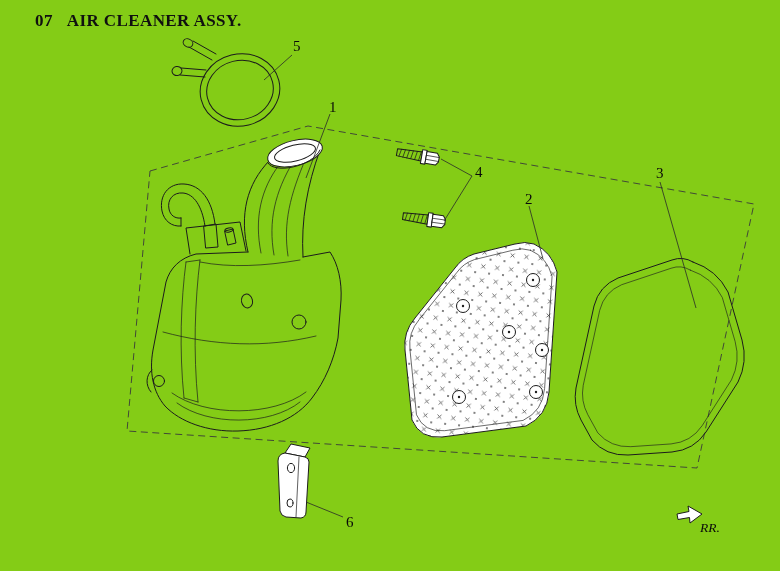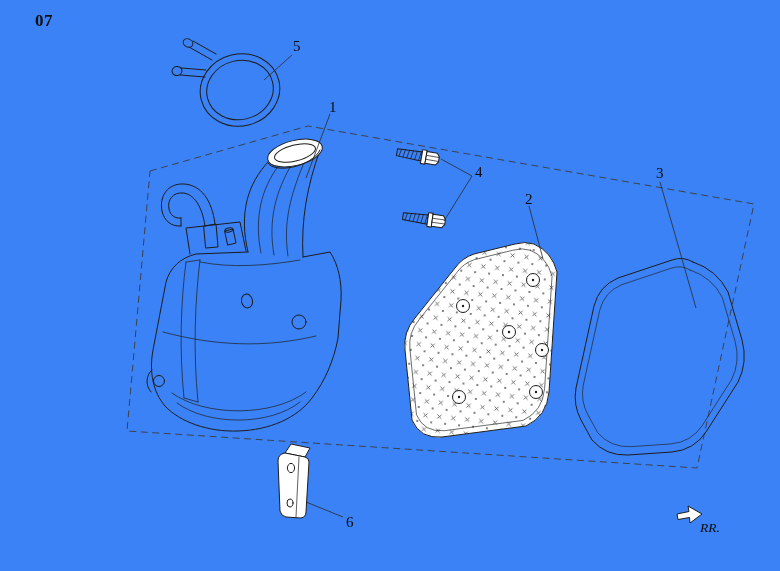--- a/index.html
+++ b/index.html
@@ -1,17 +1,17 @@
 <!DOCTYPE html>
 <html><head>
 <meta charset="utf-8">
 <style>
   html, body { margin:0; padding:0; background:#fff; }
   .stage {
-    position:relative; width:780px; height:571px; background:#3b82f6;
+    position:relative; width:780px; height:571px; background:#84cc16;
     font-family:"Liberation Serif", serif; overflow:hidden;
   }
   header.page-header {
     position:absolute; top:11px; left:35px;
     display:flex; gap:14px; align-items:baseline;
     font-weight:bold; font-size:17px; color:#101010; letter-spacing:.4px;
     white-space:nowrap;
   }
   svg.diagram { position:absolute; left:0; top:0; }
   .s  { fill:none; stroke:#1c1c1c; stroke-width:1; stroke-linecap:round; stroke-linejoin:round; }
@@ -22,20 +22,21 @@
   .num { font-family:"Liberation Serif", serif; font-size:15px; fill:#0a0a0a; }
   .rr  { font-family:"Liberation Serif", serif; font-size:13.5px; font-style:italic; fill:#0a0a0a; }
 </style>
 </head>
 <body>
 
 <div class="stage">
 
   <header class="page-header">
     <span>07</span>
+    <span>AIR CLEANER ASSY.</span>
   </header>
 
   <svg class="diagram" width="780" height="571" viewBox="0 0 780 571" xmlns="http://www.w3.org/2000/svg">
 
     <defs>
       <pattern id="xpat" width="14" height="14" patternUnits="userSpaceOnUse" patternTransform="rotate(6)">
         <rect width="14" height="14" fill="#ffffff"></rect>
         <path d="M2.5,2.5 L6.5,6.5 M6.5,2.5 L2.5,6.5" stroke="#464646" stroke-width="0.8" fill="none"></path>
         <circle cx="11" cy="11" r="0.9" fill="#464646"></circle>
       </pattern>

